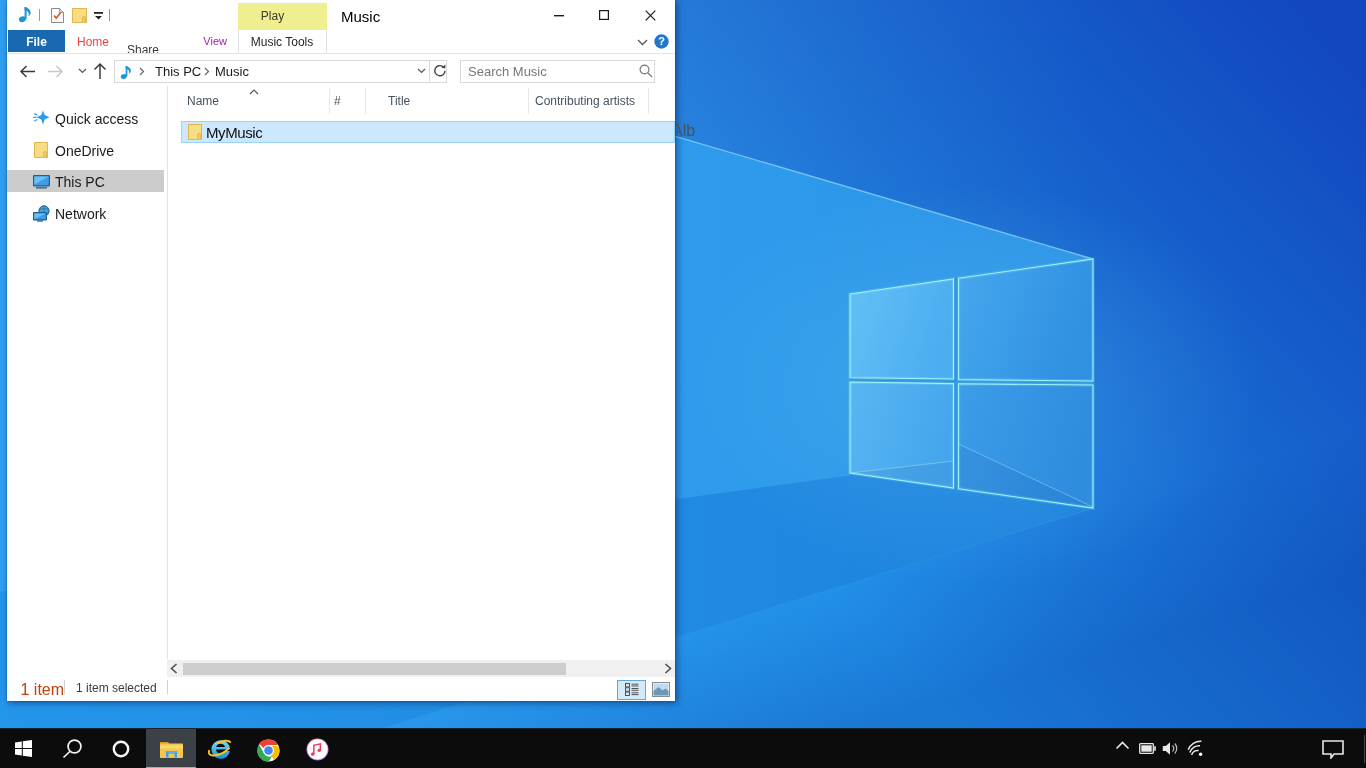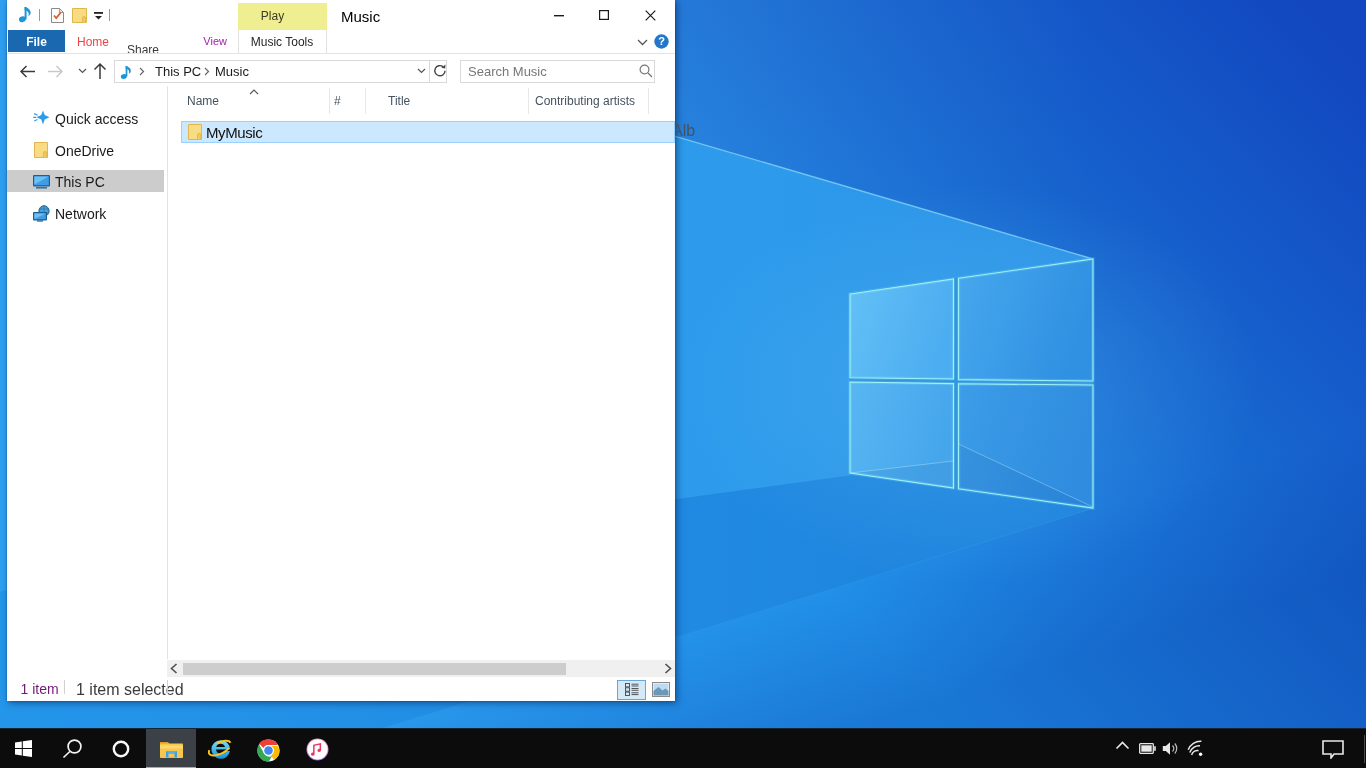--- a/index.html
+++ b/index.html
@@ -236,23 +236,23 @@
 <div class="txt" style="left:199px;top:123.5px;font-size:15px;letter-spacing:-0.4px;color:#101010;">MyMusic</div>
 
 <div class="ab" style="left:160px;top:660px;width:508px;height:17px;background:#f0f0f0;"></div>
 <svg class="ab" style="left:163px;top:663px" width="8" height="11" viewBox="0 0 8 11">
       <path d="M6.5 1 L1.5 5.5 L6.5 10" fill="none" stroke="#505050" stroke-width="1.6"></path>
     </svg>
 <svg class="ab" style="left:657px;top:663px" width="8" height="11" viewBox="0 0 8 11">
       <path d="M1.5 1 L6.5 5.5 L1.5 10" fill="none" stroke="#505050" stroke-width="1.6"></path>
     </svg>
 <div class="ab" style="left:176px;top:662.5px;width:383px;height:12px;background:#cdcdcd;"></div>
-<div class="txt" style="left:13.5px;top:681px;font-size:14px;color:#701a75;">1 item</div>
+<div class="txt" style="left:13.5px;top:681px;font-size:16px;color:#c2410c;">1 item</div>
 <div class="vsep" style="left:57px;top:680px;height:14px;background:#d0d0d0;"></div>
-<div class="txt" style="left:69px;top:681px;font-size:16px;color:#3b3b3b;">1 item selected</div>
+<div class="txt" style="left:69px;top:681px;font-size:12px;color:#3b3b3b;">1 item selected</div>
 <div class="vsep" style="left:159.5px;top:680px;height:14px;background:#d0d0d0;"></div>
 <div class="ab" style="left:610px;top:679.5px;width:29px;height:20px;background:#d6e9f7;border:1px solid #66a7d8;"></div>
 <svg class="ab" style="left:618px;top:683px" width="14" height="13" viewBox="0 0 14 13">
       <rect x="0.5" y="0.5" width="4" height="3.4" fill="none" stroke="#444" stroke-width="0.9"></rect>
       <rect x="0.5" y="4.8" width="4" height="3.4" fill="none" stroke="#444" stroke-width="0.9"></rect>
       <rect x="0.5" y="9.1" width="4" height="3.4" fill="none" stroke="#444" stroke-width="0.9"></rect>
       <path d="M6.5 1.2 h7 M6.5 3 h7 M6.5 5.5 h7 M6.5 7.3 h7 M6.5 9.8 h7 M6.5 11.6 h7" stroke="#444" stroke-width="0.9"></path>
     </svg>
 <svg class="ab" style="left:645px;top:682px" width="18" height="15" viewBox="0 0 18 15">
       <rect x="0.5" y="0.5" width="17" height="14" fill="#fff" stroke="#8a8a8a"></rect>

